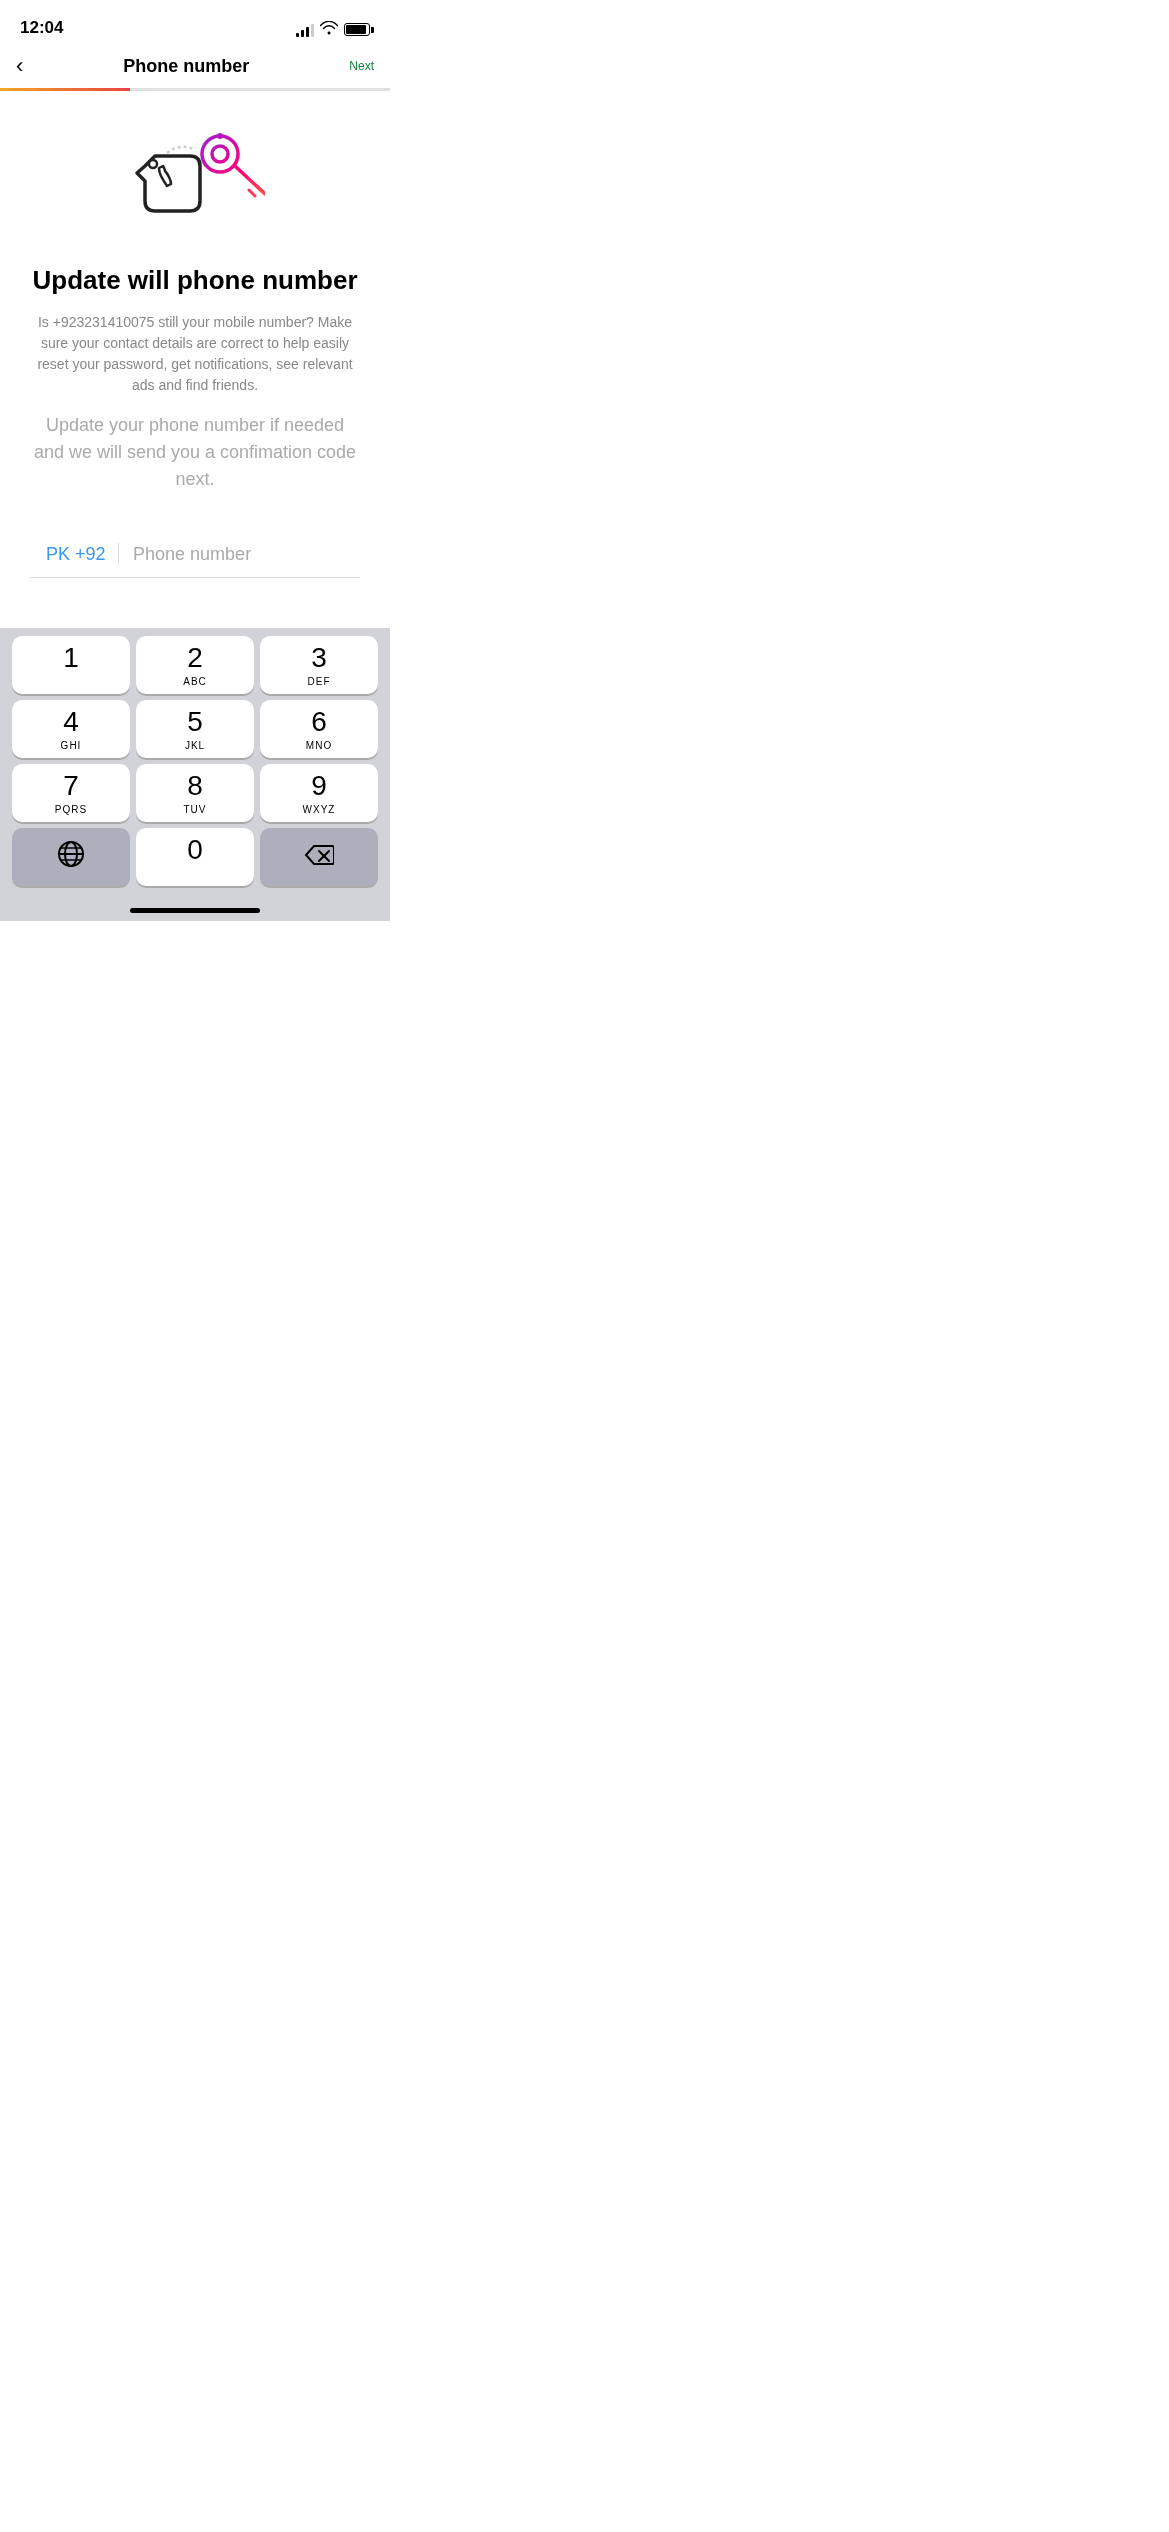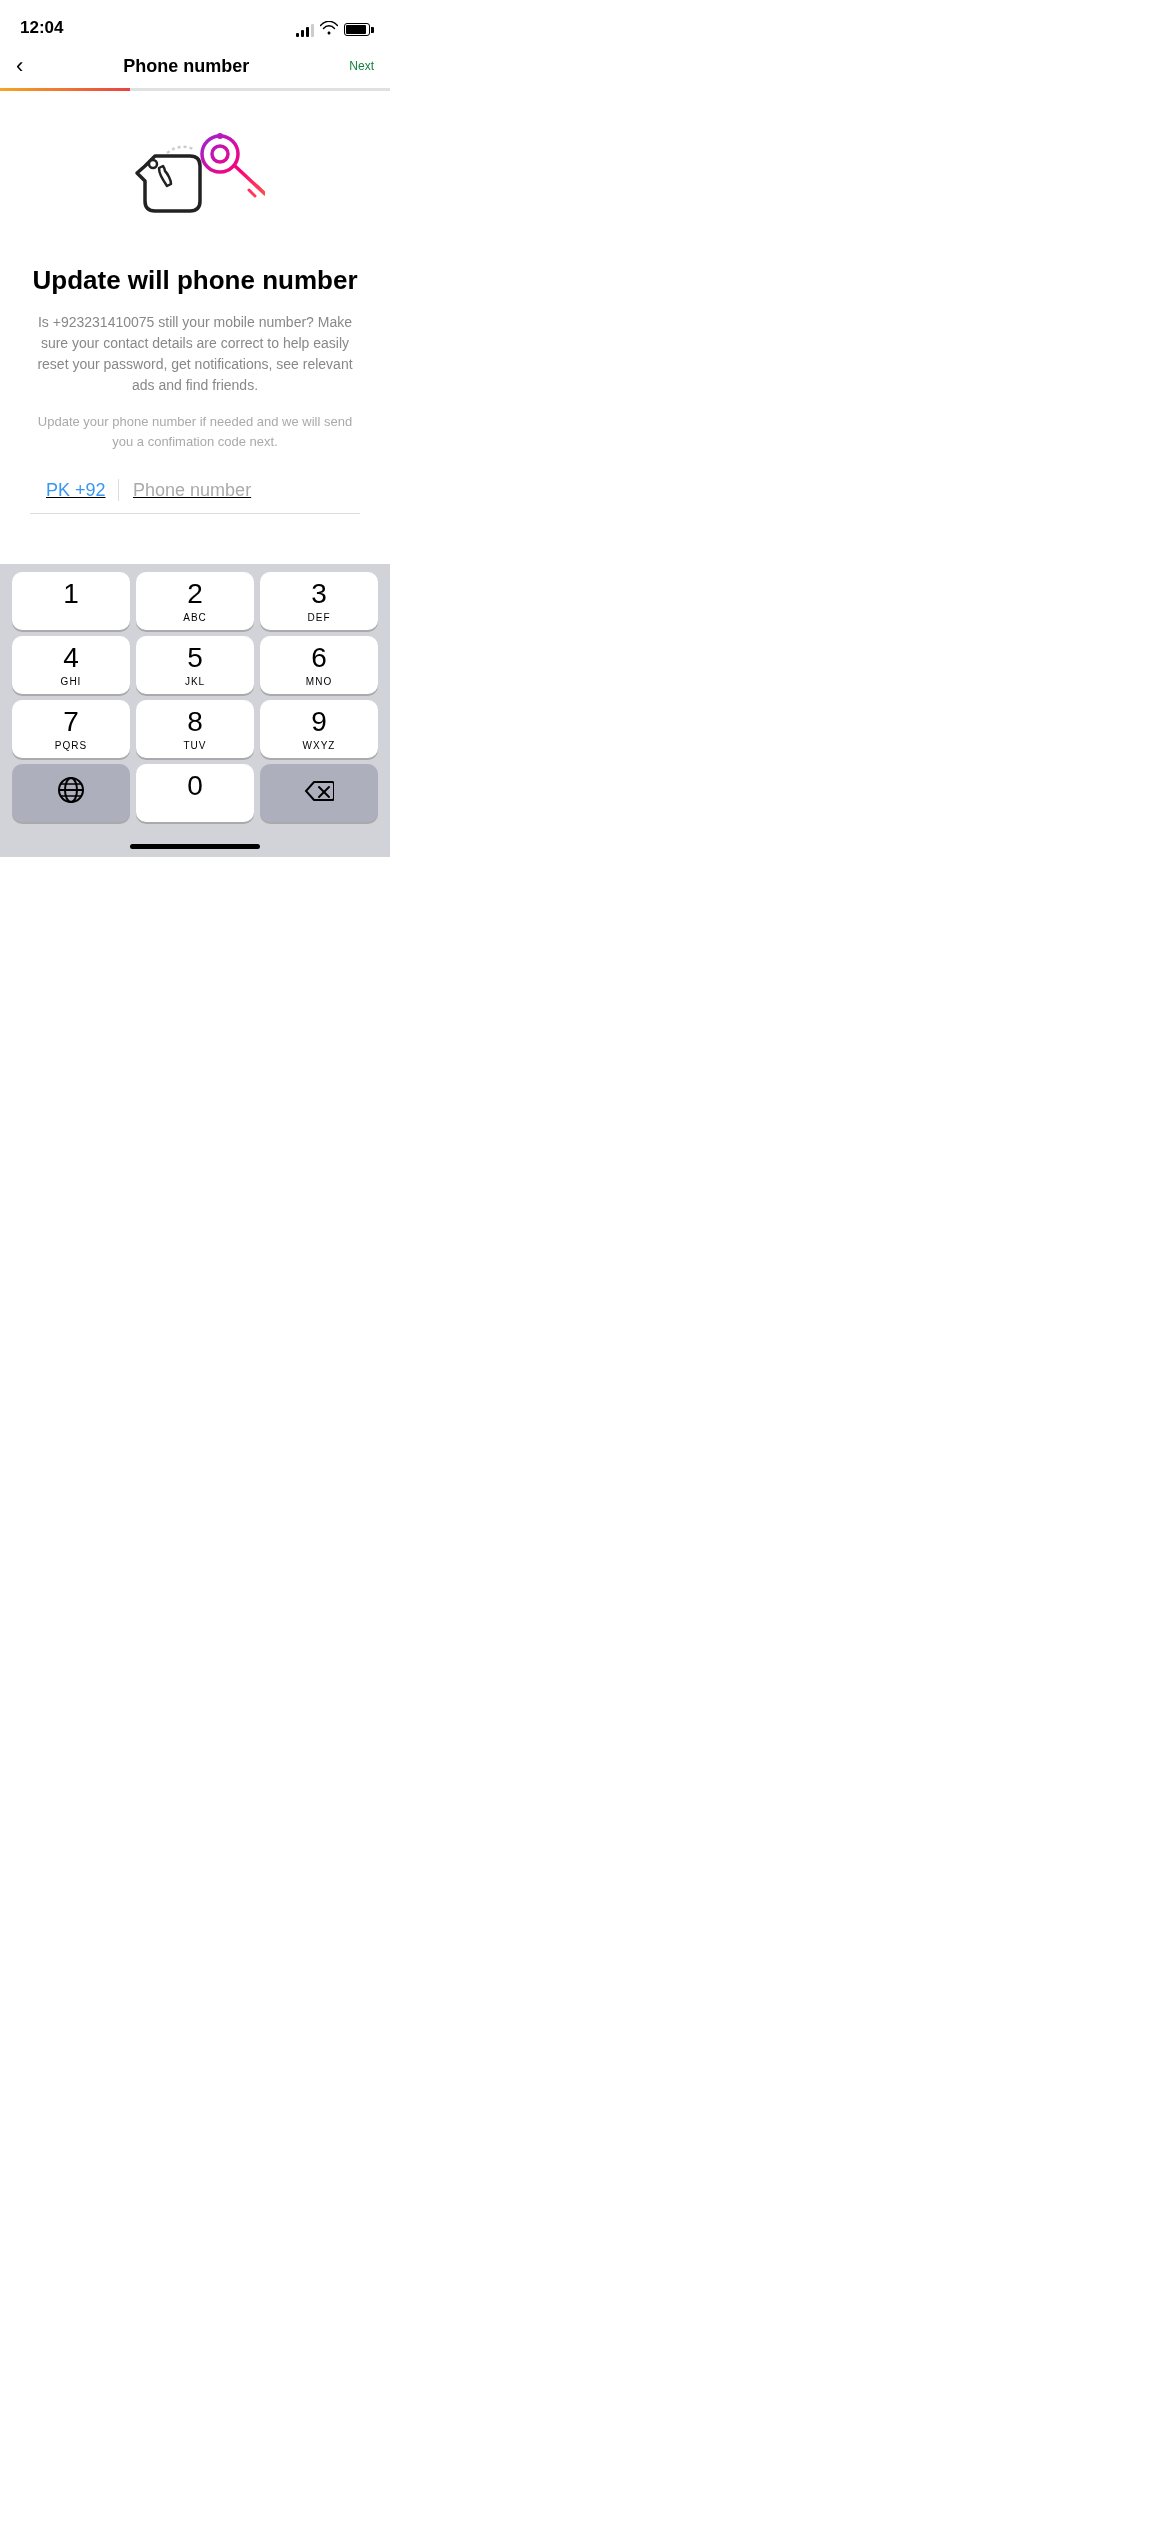--- a/index.html
+++ b/index.html
@@ -143,35 +143,34 @@
     
     .description {
       font-size: 14px;
       color: #888;
       line-height: 1.5;
       margin-bottom: 16px;
       padding: 0 10px;
     }
 
     .description-2 {
-      font-size: 13px;
+      font-size: 18px;
       color: #aaa;
       line-height: 1.5;
-      margin-bottom: 16px;
+      margin-bottom: 38px;
       padding: 0 10px;
     }
 
     
     .phone-input-row {
       display: flex;
       align-items: center;
       padding: 12px 16px;
       border-bottom: 1.5px solid #ddd;
       margin: 0 10px 10px;
-      text-decoration: underline;
     }
     .country-code {
       font-size: 18px;
       font-weight: 500;
       color: #3897f0;
       margin-right: 12px;
       white-space: nowrap;
     }
     .divider-line {
       width: 1.5px;

